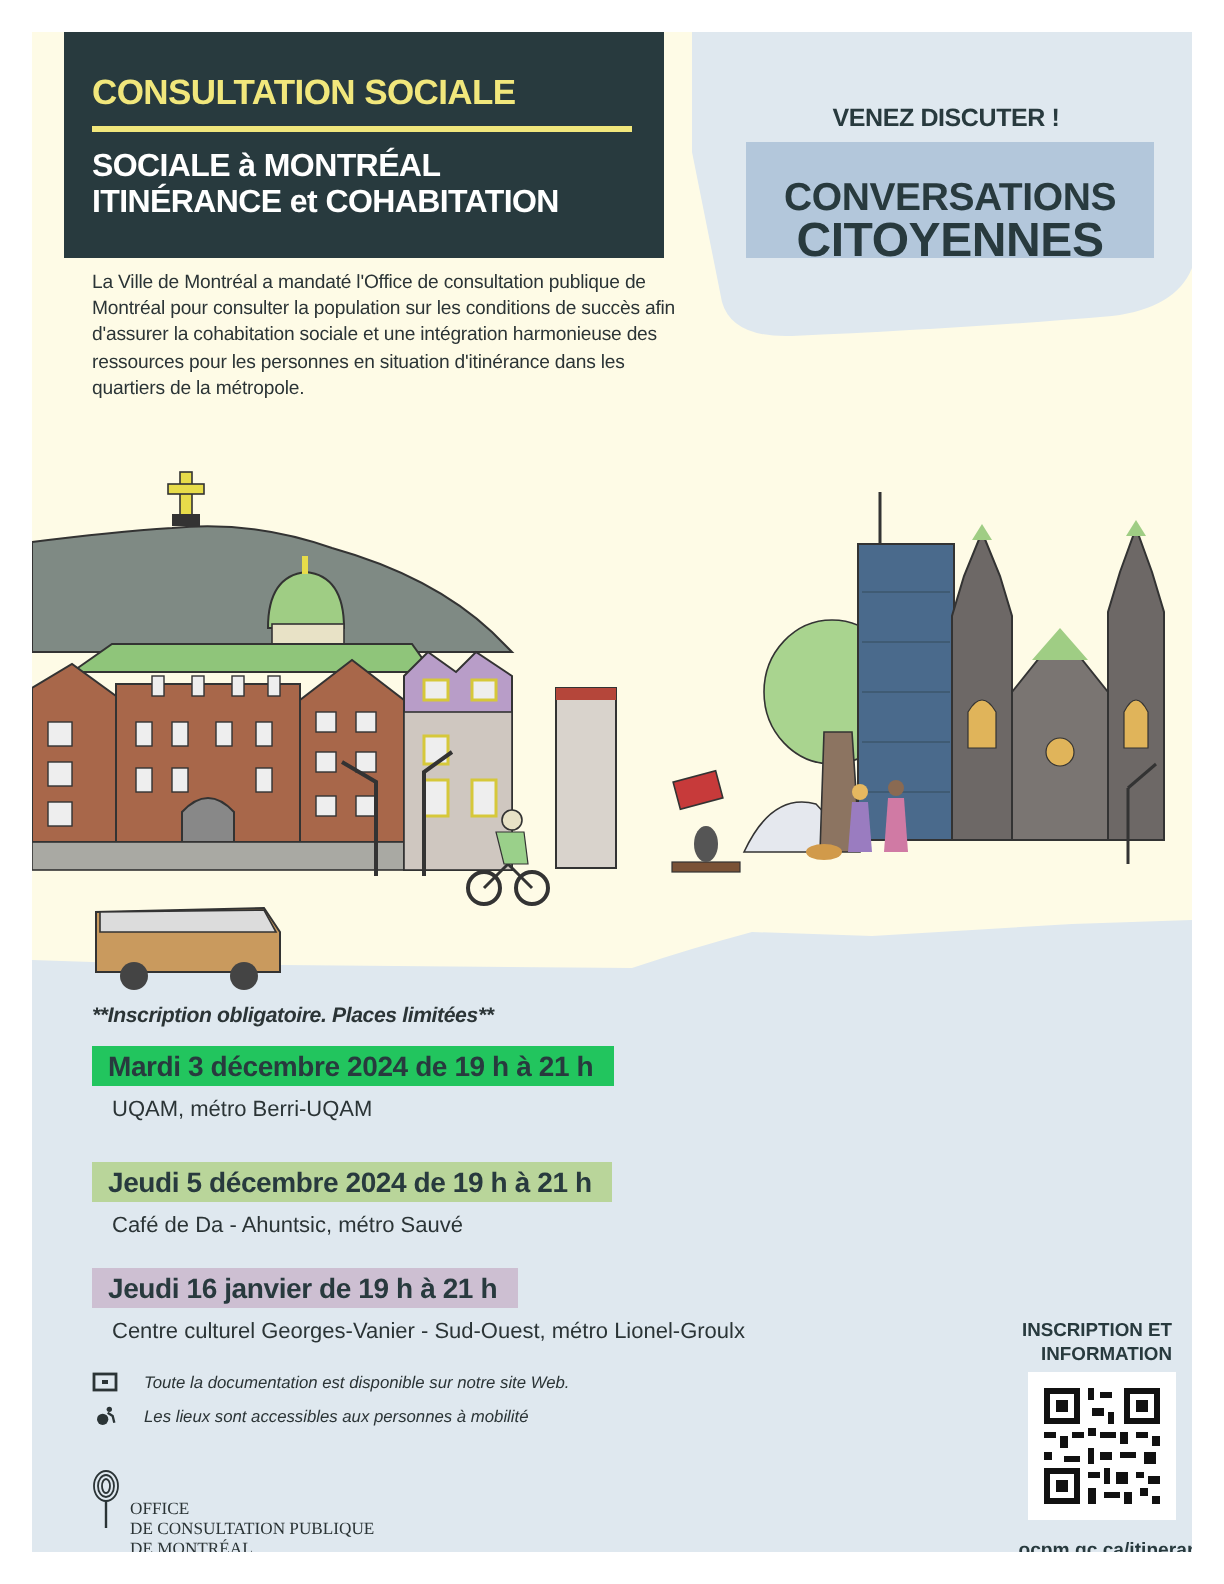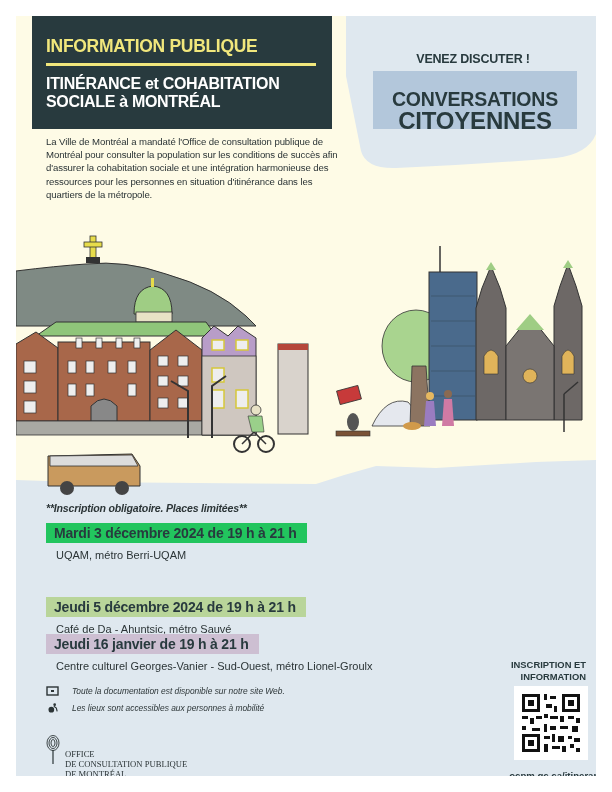--- a/index.html
+++ b/index.html
@@ -34,24 +34,24 @@
 <div class="page">
 
   <svg class="bg-blob" width="580" height="760" viewBox="0 0 580 760">
 
     <path d="M330 0 L580 0 L580 118 Q572 138 540 142 Q470 148 380 152 Q350 153 345 135 L330 60 Z" fill="#dfe8ef"></path>
 
     <path d="M0 464 L60 466 L300 468 Q330 458 360 450 L420 452 L520 446 L580 444 L580 760 L0 760 Z" fill="#dfe8ef"></path>
   </svg>
 
   <div class="hero-box">
-    <div class="hero-kicker">INFORMATION PUBLIQUE</div>
+    <div class="hero-kicker">CONSULTATION SOCIALE</div>
     <div class="hero-rule"></div>
+    <div class="hero-title">SOCIALE à MONTRÉAL</div>
     <div class="hero-title">ITINÉRANCE et COHABITATION</div>
-    <div class="hero-title">SOCIALE à MONTRÉAL</div>
   </div>
 
   <div class="intro">La Ville de Montréal a mandaté l'Office de consultation publique de Montréal pour consulter la population sur les conditions de succès afin d'assurer la cohabitation sociale et une intégration harmonieuse des ressources pour les personnes en situation d'itinérance dans les quartiers de la métropole.</div>
 
   <div class="venez">VENEZ DISCUTER !</div>
   <div class="conv-box">
     <div class="conv-line">CONVERSATIONS</div>
     <div class="conv-line big">CITOYENNES</div>
   </div>
 
@@ -172,21 +172,21 @@
   </svg>
 
   <div class="notice">**Inscription obligatoire. Places limitées**</div>
 
   <div class="session" style="top:507px;">
     <span class="session-date" style="background:#22c55e;">Mardi 3 décembre 2024 de 19 h à 21 h</span>
     <div class="session-place">UQAM, métro Berri-UQAM</div>
   </div>
 
   <div class="session" style="top:565px;">
-    <span class="session-date" style="background:#b9d59a;margin-top:16px;">Jeudi 5 décembre 2024 de 19 h à 21 h</span>
+    <span class="session-date" style="background:#b9d59a;">Jeudi 5 décembre 2024 de 19 h à 21 h</span>
     <div class="session-place">Café de Da - Ahuntsic, métro Sauvé</div>
   </div>
 
   <div class="session" style="top:618px;">
     <span class="session-date" style="background:#cdbfd2;">Jeudi 16 janvier de 19 h à 21 h</span>
     <div class="session-place">Centre culturel Georges-Vanier - Sud-Ouest, métro Lionel-Groulx</div>
   </div>
 
   <div class="info-line" style="top:670px;">
     <svg class="ic" width="14" height="10" viewBox="0 0 14 10">

